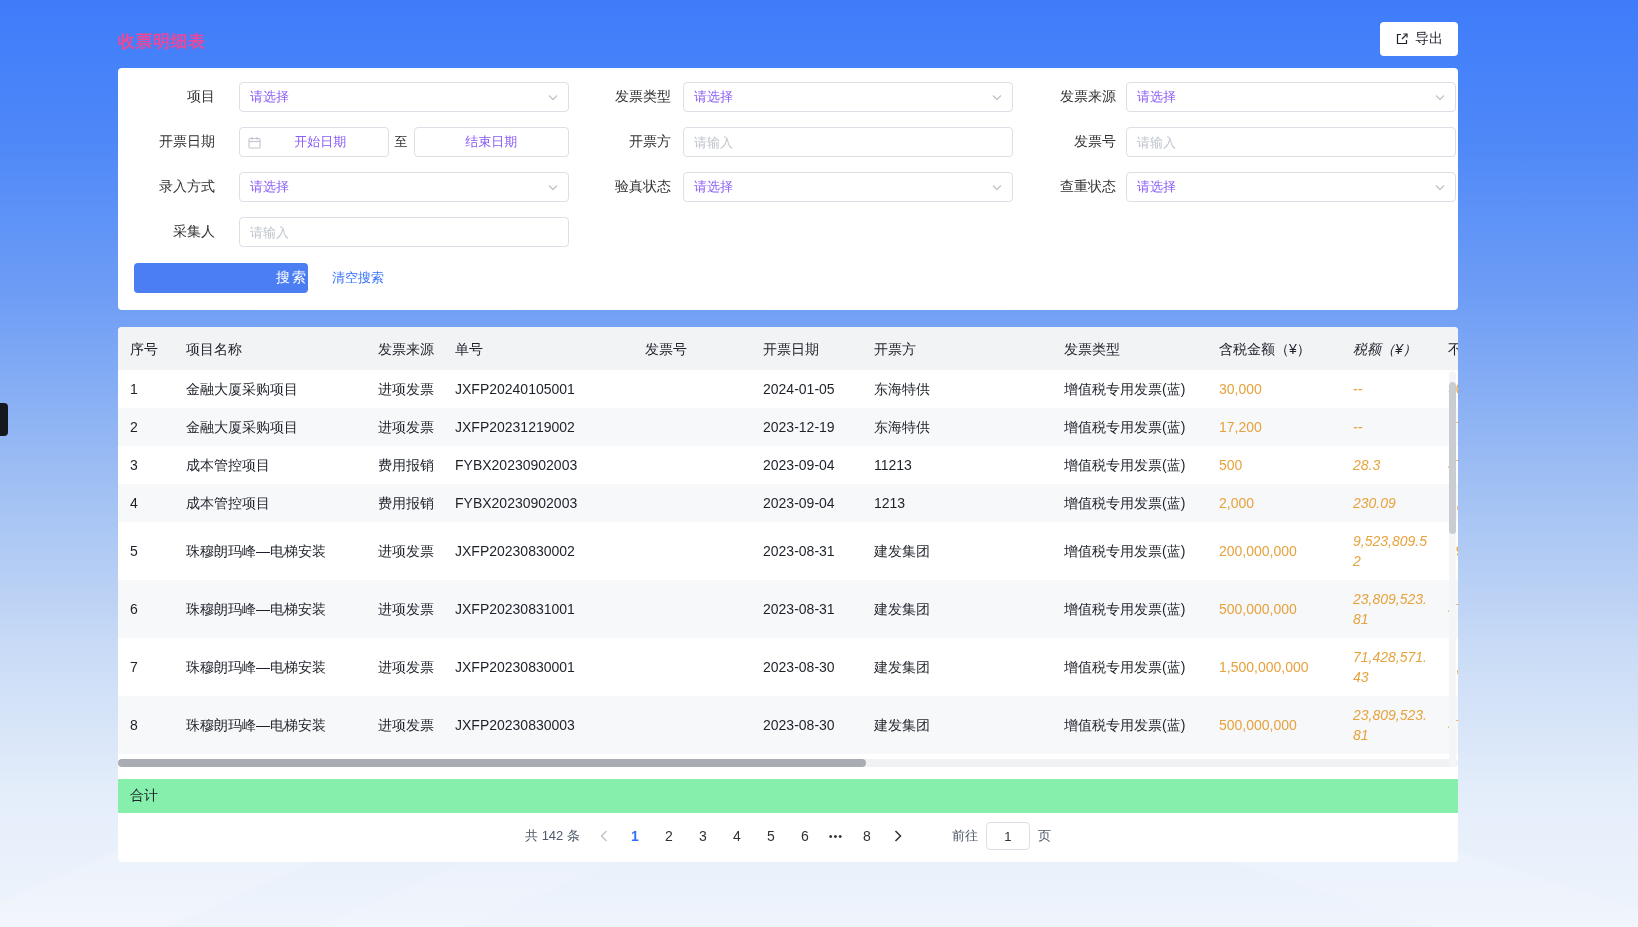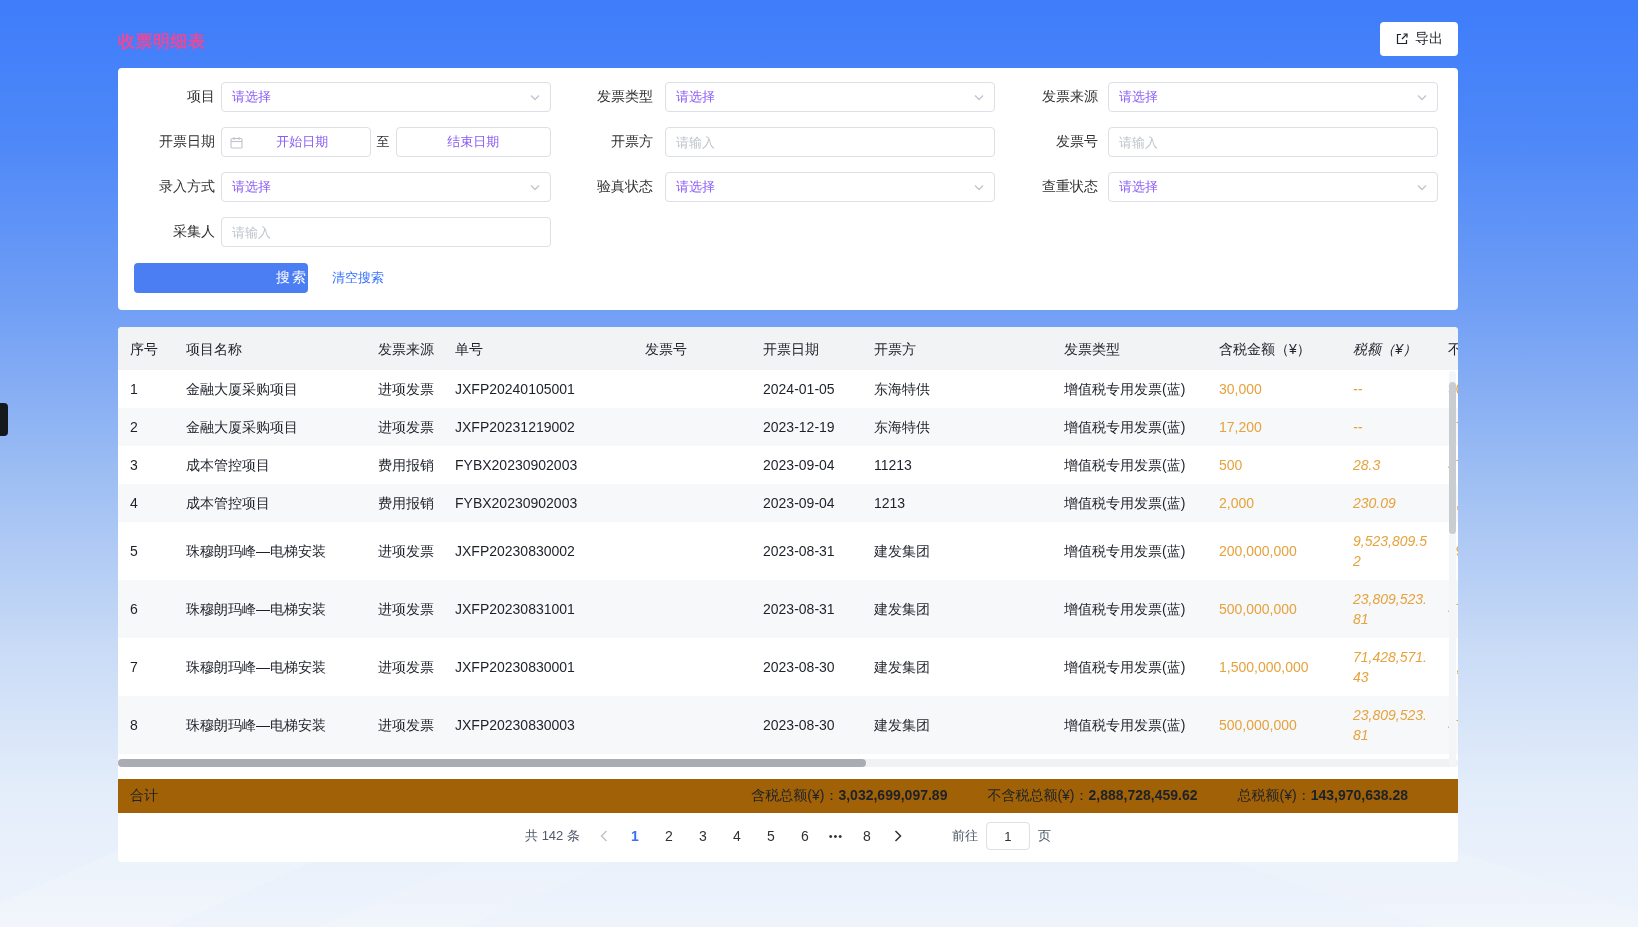--- a/index.html
+++ b/index.html
@@ -21,21 +21,21 @@
   .page-title { position:absolute; left:0; top:30px; color:#ec4899; font-size:17px; font-weight:bold; letter-spacing:.5px; }
   .export-btn { position:absolute; right:0; top:22px; height:34px; padding:0 15px;
     background:#fff; border:none; border-radius:4px; font-size:14px; color:#1D2129;
     display:flex; align-items:center; gap:6px; cursor:pointer; }
 
   
   .filter-card { background:#fff; border-radius:4px; padding:14px 16px 17px 16px; }
   .f-row { display:flex; align-items:center; height:30px; margin-bottom:15px; }
   .fg { display:flex; align-items:center; }
   .fg .lbl { font-size:14px; color:#303133; text-align:right; white-space:nowrap; }
-  .fg1 .lbl { width:81px; margin-right:6px; }
+  .fg1 .lbl { width:81px; margin-right:24px; }
   .fg2 { margin-left:12px; } .fg2 .lbl { width:90px; margin-right:12px; }
   .fg3 { margin-left:12px; } .fg3 .lbl { width:91px; margin-right:10px; }
   .control { width:330px; height:30px; }
   .select { display:flex; align-items:center; justify-content:space-between; padding:0 10px;
     border:1px solid #DCDFE6; border-radius:4px; background:#fff; cursor:pointer; }
   .ph { color:#8b5cf6; font-size:13px; }
   input.text-input { width:330px; height:30px; border:1px solid #DCDFE6; border-radius:4px;
     padding:0 10px; font-size:13px; color:#303133; outline:none; font-family:inherit; }
   input::placeholder { color:#BFC4CC; }
   .date-range { display:flex; align-items:center; justify-content:space-between; width:330px; }
@@ -63,22 +63,22 @@
   td.amount { color:#E6A23C; }
   .c0{width:56px;} .c1{width:192px;} .c2{width:77px;} .c3{width:190px;} .c4{width:118px;}
   .c5{width:111px;} .c6{width:190px;} .c7{width:155px;} .c8{width:134px;}
   .c9{width:95px;padding-right:4px;font-style:italic;} .c10{width:140px;}
 
   .h-scrollbar { margin-top:5px; width:1340px; height:8px; background:#F0F1F2; border-radius:4px; position:relative; cursor:pointer; }
   .h-thumb { position:absolute; left:0; top:0; width:748px; height:8px; background:#A9ADB3; border-radius:4px; }
   .v-track { position:absolute; right:2px; top:44px; width:7px; height:396px; background:#F4F5F7; border-radius:4px; }
   .v-thumb { position:absolute; right:2px; top:55px; width:7px; height:152px; background:#C9CDD2; border-radius:4px; cursor:pointer; }
 
-  .totals-row { display:flex; align-items:center; height:34px; background:#a16207;
-    margin-top:12px; padding:0 50px 0 12px; font-size:14px; color:#1D2129; }
+  .totals-row { display:flex; align-items:center; height:34px; background:#86efac;
+    margin-top:12px; padding:0 50px 0 12px; font-size:14px; color:#1D2129;font-family:Liberation Mono, monospace; }
   .totals-label { font-weight:500; }
   .totals-groups { margin-left:auto; display:flex; gap:40px; }
   .tg { white-space:nowrap; }
   .tg .num { font-weight:600; }
 
   .pagination { margin-top:6px; height:34px; display:flex; align-items:center; justify-content:center;
     font-size:14px; color:#4E5969; }
   .total-count { margin-right:10px; font-size:13px; }
   .pg-arrow { width:28px; height:28px; border:none; background:transparent; display:flex;
     align-items:center; justify-content:center; cursor:pointer; }
@@ -366,25 +366,20 @@
 
     <div class="h-scrollbar">
       <div class="h-thumb"></div>
     </div>
 
     <div class="v-track"></div>
     <div class="v-thumb"></div>
 
     <div class="totals-row">
       <span class="totals-label">合计</span>
-      <div class="totals-groups">
-        <span class="tg"><span>含税总额(¥)：</span><span class="num">3,032,699,097.89</span></span>
-        <span class="tg"><span>不含税总额(¥)：</span><span class="num">2,888,728,459.62</span></span>
-        <span class="tg"><span>总税额(¥)：</span><span class="num">143,970,638.28</span></span>
-      </div>
     </div>
 
     <div class="pagination">
       <span class="total-count">共 142 条</span>
       <button class="pg-arrow">
         <svg class="icon-svg" width="8" height="12" viewBox="0 0 8 12">
             <path d="M6.5 1L1.5 6l5 5" fill="none" stroke="#C0C4CC" stroke-width="1.5"></path>
           </svg>
       </button>
       <div class="page-list">

